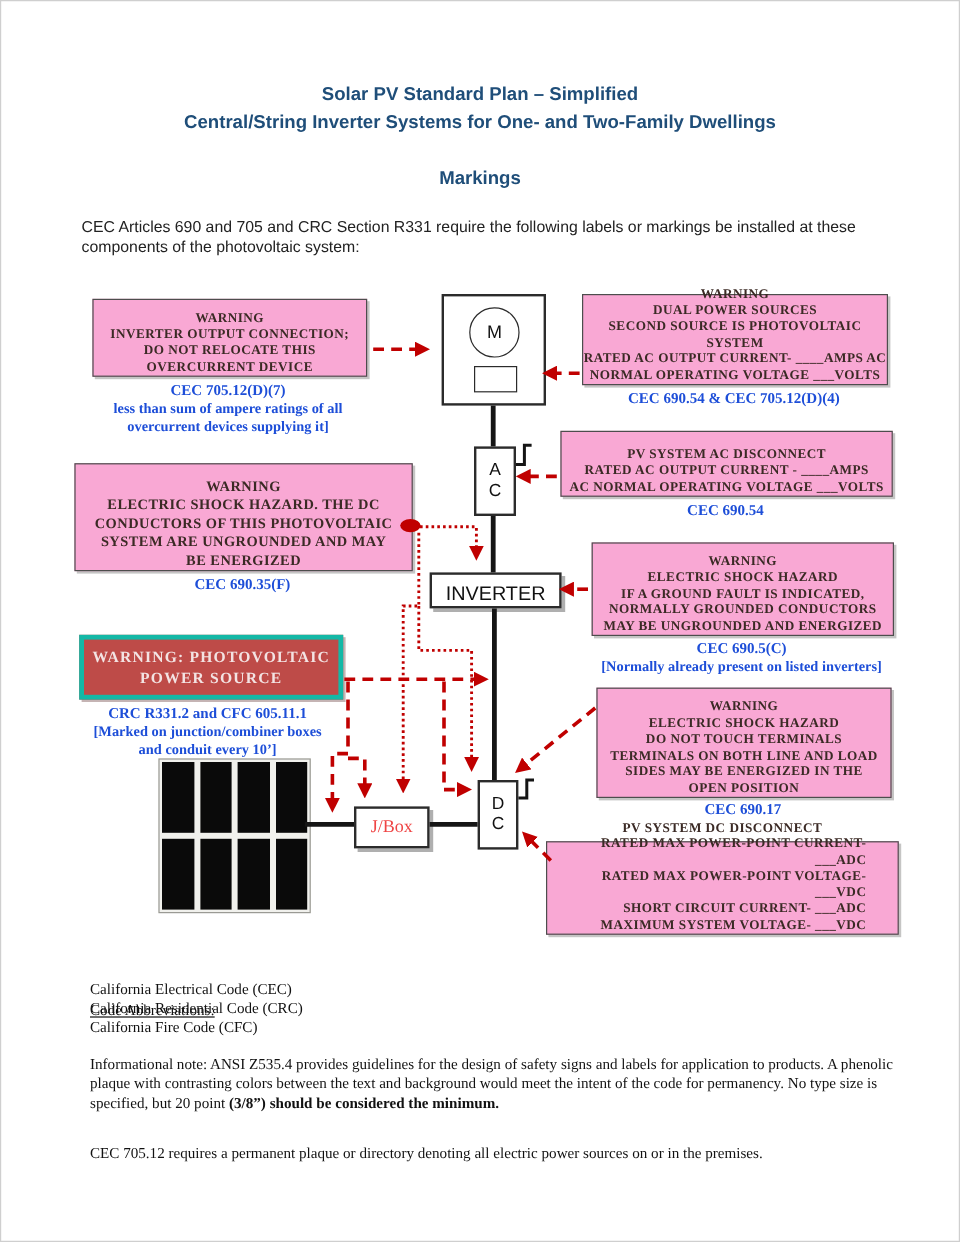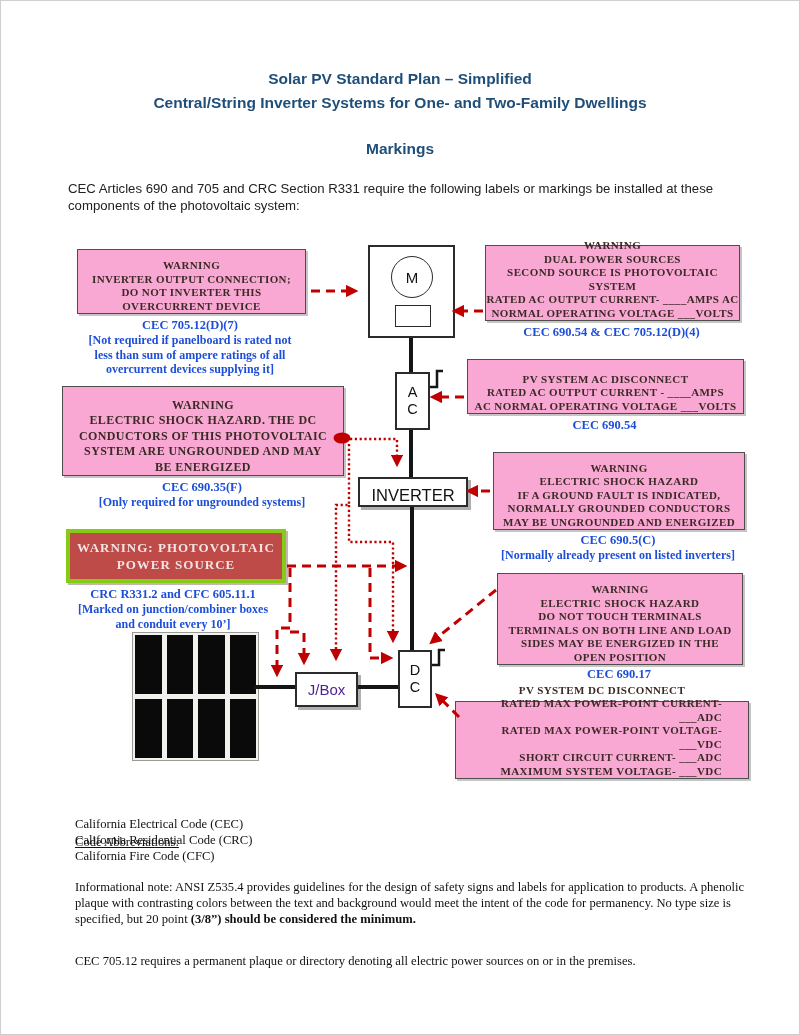--- a/index.html
+++ b/index.html
@@ -19,21 +19,21 @@
           box-shadow:2px 2px 0 rgba(90,90,85,.35);
           display:flex;flex-direction:column;justify-content:flex-end;
           text-align:center;color:#3B2A25;font-weight:600;
           font-size:11px;letter-spacing:.4px;line-height:13.5px;}
   .caption{position:absolute;text-align:center;font-weight:700;color:#1d4ed8;}
   .caption .code{font-size:12.5px;line-height:15px;}
   .caption .note{font-size:12px;line-height:14.5px;}
   .caption .note.heavy{font-weight:800;}
   
   #pv-source-box{position:absolute;left:66px;top:529px;width:212px;height:46px;
-          background:#BE4B48;border:4px solid #84cc16;
+          background:#BE4B48;border:4px solid #14b8a6;
           display:flex;flex-direction:column;justify-content:center;text-align:center;
           color:#F3E3E3;font-weight:700;font-size:13px;letter-spacing:1px;line-height:17px;
           box-shadow:2px 2px 0 rgba(90,40,40,.35);}
   
   #lb-inverter-output{left:77px;top:249px;width:227px;height:63px;}
   #cap-inverter-output{left:60px;top:318px;width:260px;}
   #lb-dual-power{left:485px;top:245px;width:253px;height:74px;}
   #cap-dual-power{left:485px;top:325px;width:253px;}
   #lb-ac-disc{left:467px;top:359px;width:275px;height:53px;}
   #cap-ac-disc{left:467px;top:418px;width:275px;}
@@ -58,21 +58,21 @@
       font-family:"Liberation Sans", sans-serif;font-size:14.5px;line-height:17px;color:#111;}
   #ac-box{left:395px;top:372px;width:35px;height:58px;}
   #dc-box{left:398px;top:650px;width:34px;height:58px;}
   #inverter-box{left:358px;top:477px;width:110px;height:30px;
       box-shadow:3px 3px 0 rgba(110,110,110,.55);
       display:flex;align-items:flex-end;justify-content:center;
       font-family:"Liberation Sans", sans-serif;font-size:16.5px;color:#111;}
   #jbox{left:295px;top:672px;width:63px;height:35px;
       box-shadow:3px 3px 0 rgba(110,110,110,.55);
       display:flex;align-items:center;justify-content:center;
-      font-family:Liberation Sans, sans-serif;font-size:15px;color:#4c1d95;}
+      font-family:Liberation Serif, serif;font-size:15px;color:#ef4444;}
   
   #pv-array{position:absolute;left:132px;top:632px;width:121px;height:123px;
       background:#f1f1ed;border:1px solid #9a9a94;padding:2px;
       display:flex;flex-direction:column;gap:5px;box-sizing:content-box;}
   .pv-row{display:flex;gap:5px;flex:1;}
   .pv-cell{flex:1;background:#0a0a0a;}
   
   #overlay{position:absolute;left:0;top:0;width:800px;height:1035px;pointer-events:none;}
   
   .foot{position:absolute;left:75px;font-size:12.6px;line-height:16px;color:#111;}
@@ -88,26 +88,25 @@
 <div id="page">
 
   <div class="title" id="title1">Solar PV Standard Plan – Simplified</div>
   <div class="title" id="title2">Central/String Inverter Systems for One- and Two-Family Dwellings</div>
   <div class="title" id="subtitle">Markings</div>
   <div id="intro">CEC Articles 690 and 705 and CRC Section R331 require the following labels or markings be installed at these components of the photovoltaic system:</div>
 
   <div class="wlabel" id="lb-inverter-output">
     <div>WARNING</div>
     <div>INVERTER OUTPUT CONNECTION;</div>
-    <div>DO NOT INVERTER THIS</div>
+    <div>DO NOT RELOCATE THIS</div>
     <div>OVERCURRENT DEVICE</div>
   </div>
   <div class="caption" id="cap-inverter-output">
     <div class="code">CEC 705.12(D)(7)</div>
-    <div class="note">[Not required if panelboard is rated not</div>
     <div class="note">less than sum of ampere ratings of all</div>
     <div class="note">overcurrent devices supplying it]</div>
   </div>
 
   <div class="wlabel" id="lb-dual-power">
     <div>WARNING</div>
     <div>DUAL POWER SOURCES</div>
     <div>SECOND SOURCE IS PHOTOVOLTAIC SYSTEM</div>
     <div>RATED AC OUTPUT CURRENT-  ____AMPS AC</div>
     <div>NORMAL OPERATING VOLTAGE ___VOLTS</div>
@@ -127,21 +126,20 @@
 
   <div class="wlabel" id="lb-ungrounded">
     <div>WARNING</div>
     <div>ELECTRIC SHOCK HAZARD. THE DC</div>
     <div>CONDUCTORS OF THIS PHOTOVOLTAIC</div>
     <div>SYSTEM ARE UNGROUNDED AND MAY</div>
     <div>BE ENERGIZED</div>
   </div>
   <div class="caption" id="cap-ungrounded">
     <div class="code">CEC 690.35(F)</div>
-    <div class="note">[Only required for ungrounded systems]</div>
   </div>
 
   <div class="wlabel" id="lb-ground-fault">
     <div>WARNING</div>
     <div>ELECTRIC SHOCK HAZARD</div>
     <div>IF A GROUND FAULT IS INDICATED,</div>
     <div>NORMALLY GROUNDED CONDUCTORS</div>
     <div>MAY BE UNGROUNDED AND ENERGIZED</div>
   </div>
   <div class="caption" id="cap-ground-fault">

